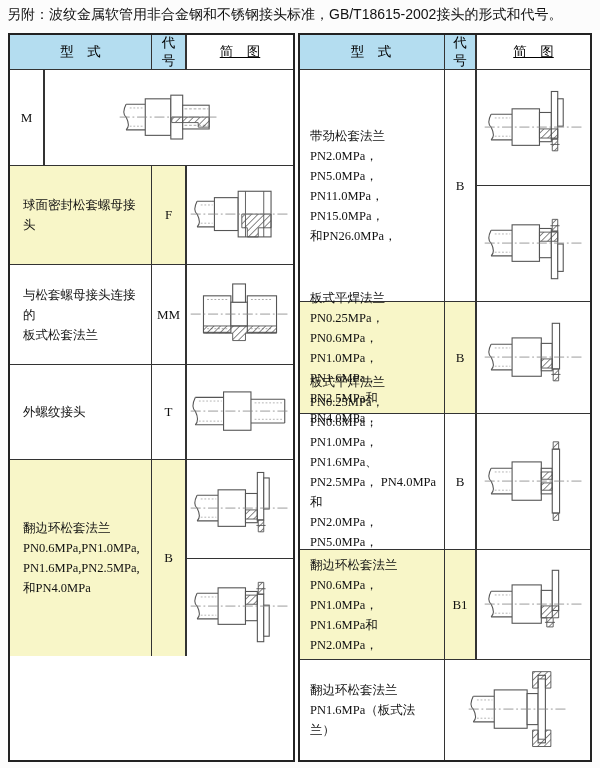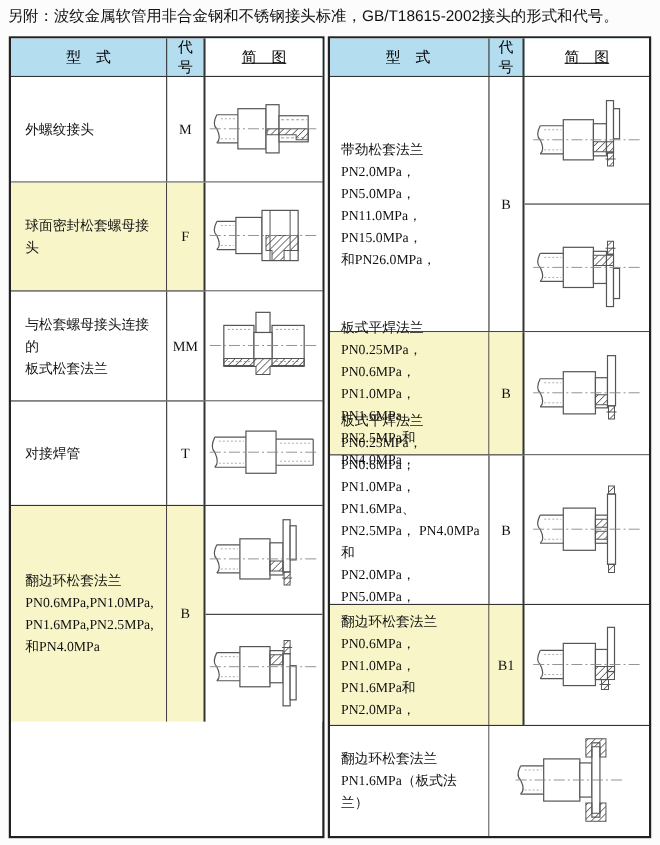--- a/index.html
+++ b/index.html
@@ -47,21 +47,20 @@
 <div class="page">
   <div class="title">另附：波纹金属软管用非合金钢和不锈钢接头标准，GB/T18615-2002接头的形式和代号。</div>
 
   <div class="tbl left">
     <div class="row hdr">
       <div class="cell type">型　式</div>
       <div class="cell code">代号</div>
       <div class="cell diag" style="flex-direction:row;align-items:center;justify-content:center">简　图</div>
     </div>
     <div class="row" style="flex:0 0 96px">
-      <div class="cell type">外螺纹接头</div>
       <div class="cell code">M</div>
       <div class="cell diag">
         <div class="dsub">
             <svg viewBox="0 0 112 92" class="fit">
               <path d="M9,31 H30 M9,59 H30" stroke="#555" stroke-width="1.2" fill="none"></path>
               <path d="M9,31 q-5,9.799999999999999 0,14 q5,9.799999999999999 0,14" stroke="#555" stroke-width="1.2" fill="none"></path>
               <path d="M13,35 H28 M13,55 H28" stroke="#999" stroke-width="0.8" stroke-dasharray="2 2" fill="none"></path>
               <rect x="30" y="25" width="28" height="40" fill="#fff" stroke="#555" stroke-width="1.2"></rect>
               <rect x="58" y="21" width="13" height="48" fill="#fff" stroke="#555" stroke-width="1.2"></rect>
               <rect x="71" y="32" width="29" height="26" fill="#fff" stroke="#555" stroke-width="1.2"></rect>
@@ -102,21 +101,21 @@
               <rect x="46" y="32" width="18" height="26" fill="#fff" stroke="#555" stroke-width="1.2"></rect>
               <rect x="48" y="12" width="14" height="20" fill="#fff" stroke="#555" stroke-width="1.2"></rect>
               <path d="M20,29 H44 M20,61 H44 M68,29 H92 M68,61 H92" stroke="#888" stroke-width="0.8" stroke-dasharray="2 2" fill="none"></path>
               <path d="M16,58 H96 V66 H62 V74 H48 V66 H16 Z" fill="url(#hatch)" stroke="#555" stroke-width="1"></path>
               <path d="M2,45 H110" stroke="#888" stroke-width="0.9" stroke-dasharray="11 3 2 3" fill="none"></path>
             </svg>
           </div>
       </div>
     </div>
     <div class="row" style="flex:0 0 95px">
-      <div class="cell type">对接焊管</div>
+      <div class="cell type">外螺纹接头</div>
       <div class="cell code">T</div>
       <div class="cell diag">
         <div class="dsub">
             <svg viewBox="0 0 112 92" class="fit">
               <path d="M7,30 H38 M7,60 H38" stroke="#555" stroke-width="1.2" fill="none"></path>
               <path d="M7,30 q-5,10.5 0,15 q5,10.5 0,15" stroke="#555" stroke-width="1.2" fill="none"></path>
               <path d="M11,34 H36 M11,56 H36" stroke="#999" stroke-width="0.8" stroke-dasharray="2 2" fill="none"></path>
               <rect x="38" y="24" width="30" height="42" fill="#fff" stroke="#555" stroke-width="1.2"></rect>
               <path d="M68,32 H105 M68,58 H105 M105,32 V58" stroke="#555" stroke-width="1.2" fill="none"></path>
               <path d="M72,36 H102 M72,54 H102" stroke="#999" stroke-width="0.8" stroke-dasharray="2 2" fill="none"></path>

